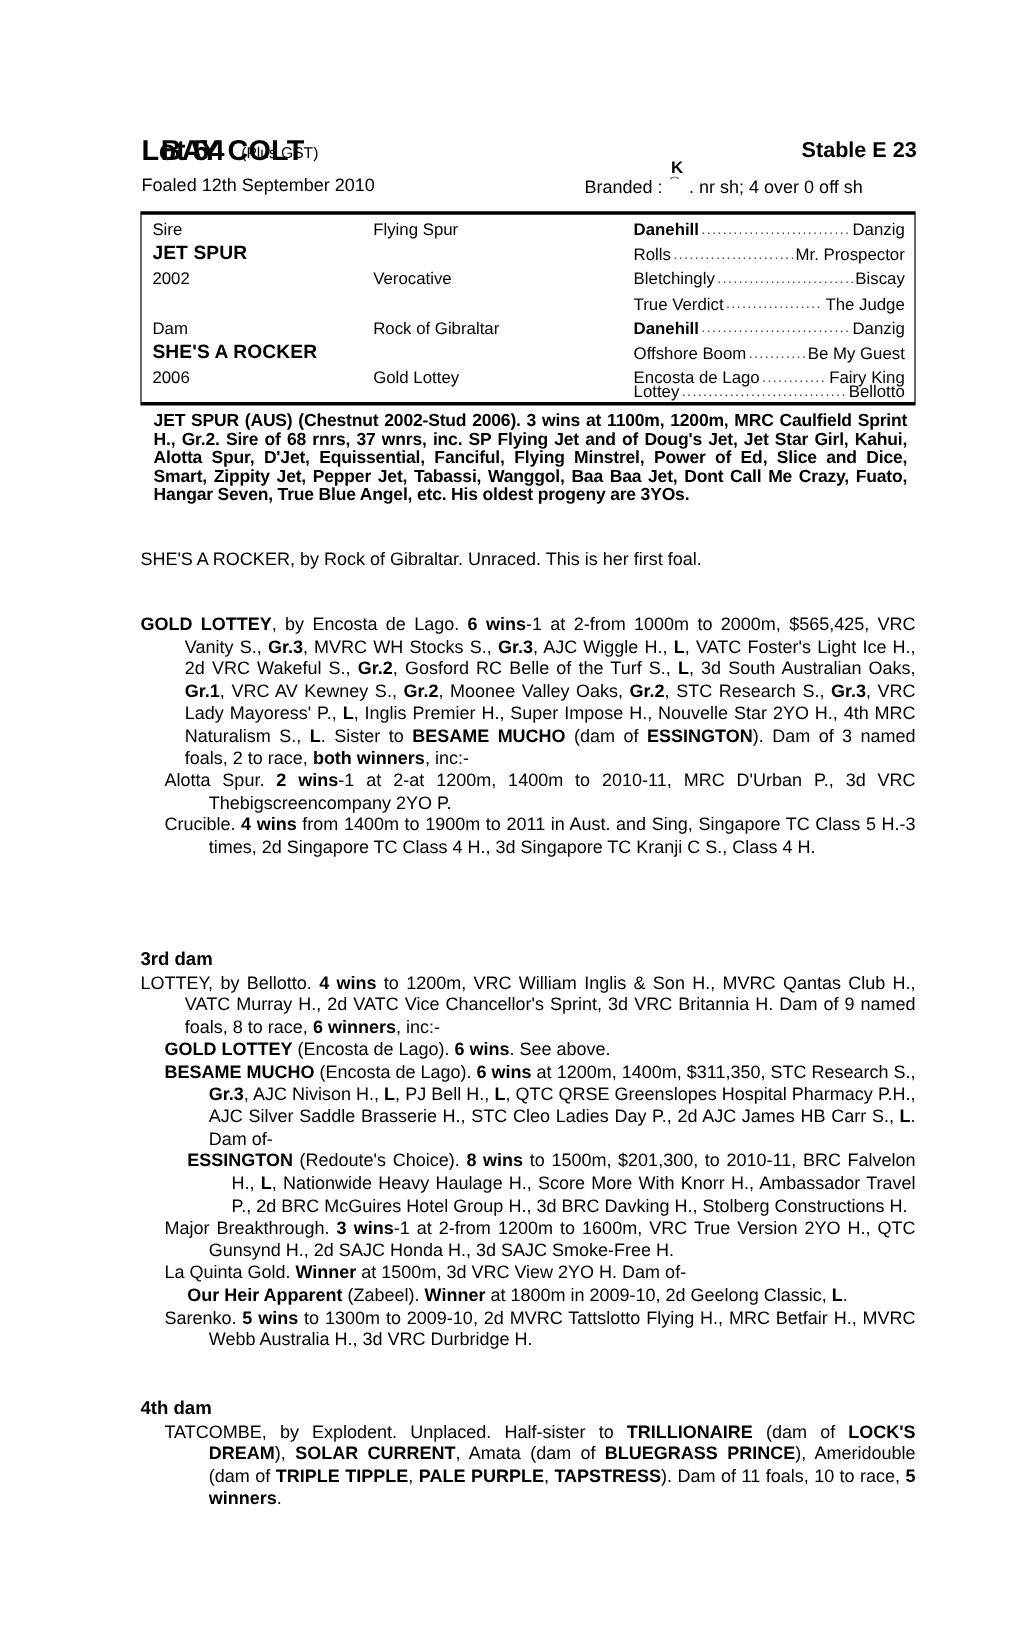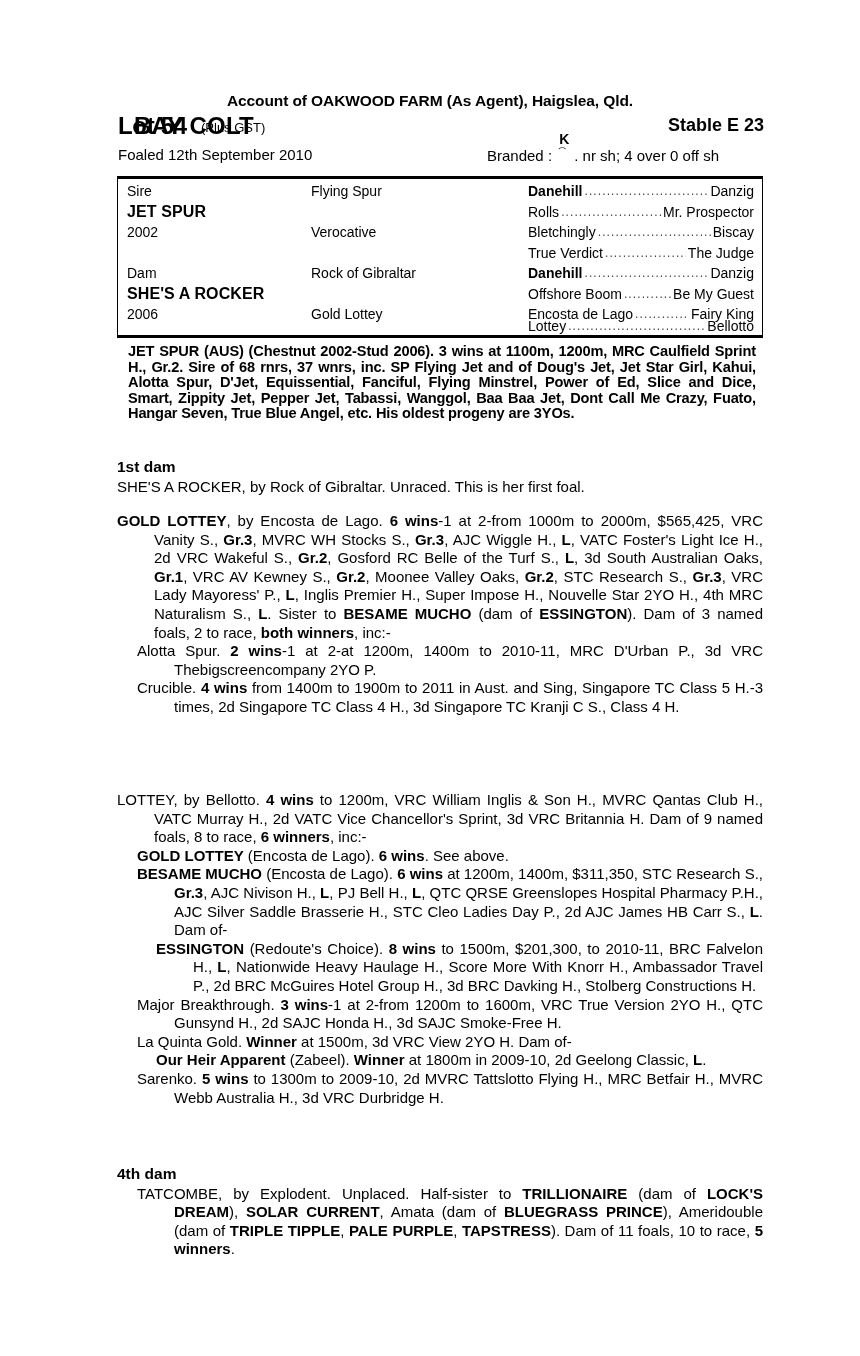--- a/index.html
+++ b/index.html
@@ -201,21 +201,20 @@
   .hang2 { padding-left: 57px; text-indent: -37px; }
   .hang3 { padding-left: 76px; text-indent: -37px; }
   .nj { text-align: left; }
   b, strong { font-weight: bold; }
 </style>
 </head>
 <body>
 
 <div class="page">
 
-  <div class="account-line">Account of OAKWOOD FARM (As Agent), Haigslea, Qld.</div>
 
   <div class="lot-row">
     <span class="lot-number">Lot 54</span>
     <span class="lot-gst">(Plus GST)</span>
     <span class="colour-sex">BAY COLT</span>
     <span class="stable">Stable E 23</span>
   </div>
 
   <div class="foaled-row">
     <span class="foaled">Foaled 12th September 2010</span>
@@ -318,31 +317,31 @@
           <span class="dr">Bellotto</span>
         </span>
       </span>
     </div>
 
   </div>
 
   <div class="sire-note">JET SPUR (AUS) (Chestnut 2002-Stud 2006). 3 wins at 1100m, 1200m, MRC Caulfield Sprint H., Gr.2. Sire of 68 rnrs, 37 wnrs, inc. SP Flying Jet and of Doug's Jet, Jet Star Girl, Kahui, Alotta Spur, D'Jet, Equissential, Fanciful, Flying Minstrel, Power of Ed, Slice and Dice, Smart, Zippity Jet, Pepper Jet, Tabassi, Wanggol, Baa Baa Jet, Dont Call Me Crazy, Fuato, Hangar Seven, True Blue Angel, etc. His oldest progeny are 3YOs.</div>
 
   <div class="section" style="top:458px;">
-    <div class="sec-head">1st dam</div>
     <p class="p i0 nj">SHE'S A ROCKER, by Rock of Gibraltar. Unraced. This is her first foal.</p>
   </div>
 
   <div class="section" style="top:512px;">
     <p class="p hang1"><b>GOLD LOTTEY</b>, by Encosta de Lago. <b>6 wins</b>-1 at 2-from 1000m to 2000m, $565,425, VRC Vanity S., <b>Gr.3</b>, MVRC WH Stocks S., <b>Gr.3</b>, AJC Wiggle H., <b>L</b>, VATC Foster's Light Ice H., 2d VRC Wakeful S., <b>Gr.2</b>, Gosford RC Belle of the Turf S., <b>L</b>, 3d South Australian Oaks, <b>Gr.1</b>, VRC AV Kewney S., <b>Gr.2</b>, Moonee Valley Oaks, <b>Gr.2</b>, STC Research S., <b>Gr.3</b>, VRC Lady Mayoress' P., <b>L</b>, Inglis Premier H., Super Impose H., Nouvelle Star 2YO H., 4th MRC Naturalism S., <b>L</b>. Sister to <b>BESAME MUCHO</b> (dam of <b>ESSINGTON</b>). Dam of 3 named foals, 2 to race, <b>both winners</b>, inc:-</p>
     <p class="p hang2">Alotta Spur. <b>2 wins</b>-1 at 2-at 1200m, 1400m to 2010-11, MRC D'Urban P., 3d VRC Thebigscreencompany 2YO P.</p>
     <p class="p hang2">Crucible. <b>4 wins</b> from 1400m to 1900m to 2011 in Aust. and Sing, Singapore TC Class 5 H.-3 times, 2d Singapore TC Class 4 H., 3d Singapore TC Kranji C S., Class 4 H.</p>
   </div>
 
   <div class="section" style="top:791px;">
+    <div class="sec-head">3rd dam</div>
     <p class="p hang1">LOTTEY, by Bellotto. <b>4 wins</b> to 1200m, VRC William Inglis &amp; Son H., MVRC Qantas Club H., VATC Murray H., 2d VATC Vice Chancellor's Sprint, 3d VRC Britannia H. Dam of 9 named foals, 8 to race, <b>6 winners</b>, inc:-</p>
     <p class="p hang2"><b>GOLD LOTTEY</b> (Encosta de Lago). <b>6 wins</b>. See above.</p>
     <p class="p hang2"><b>BESAME MUCHO</b> (Encosta de Lago). <b>6 wins</b> at 1200m, 1400m, $311,350, STC Research S., <b>Gr.3</b>, AJC Nivison H., <b>L</b>, PJ Bell H., <b>L</b>, QTC QRSE Greenslopes Hospital Pharmacy P.H., AJC Silver Saddle Brasserie H., STC Cleo Ladies Day P., 2d AJC James HB Carr S., <b>L</b>. Dam of-</p>
     <p class="p hang3"><b>ESSINGTON</b> (Redoute's Choice). <b>8 wins</b> to 1500m, $201,300, to 2010-11, BRC Falvelon H., <b>L</b>, Nationwide Heavy Haulage H., Score More With Knorr H., Ambassador Travel P., 2d BRC McGuires Hotel Group H., 3d BRC Davking H., Stolberg Constructions H.</p>
     <p class="p hang2">Major Breakthrough. <b>3 wins</b>-1 at 2-from 1200m to 1600m, VRC True Version 2YO H., QTC Gunsynd H., 2d SAJC Honda H., 3d SAJC Smoke-Free H.</p>
     <p class="p hang2">La Quinta Gold. <b>Winner</b> at 1500m, 3d VRC View 2YO H. Dam of-</p>
     <p class="p hang3"><b>Our Heir Apparent</b> (Zabeel). <b>Winner</b> at 1800m in 2009-10, 2d Geelong Classic, <b>L</b>.</p>
     <p class="p hang2">Sarenko. <b>5 wins</b> to 1300m to 2009-10, 2d MVRC Tattslotto Flying H., MRC Betfair H., MVRC Webb Australia H., 3d VRC Durbridge H.</p>
   </div>
 

